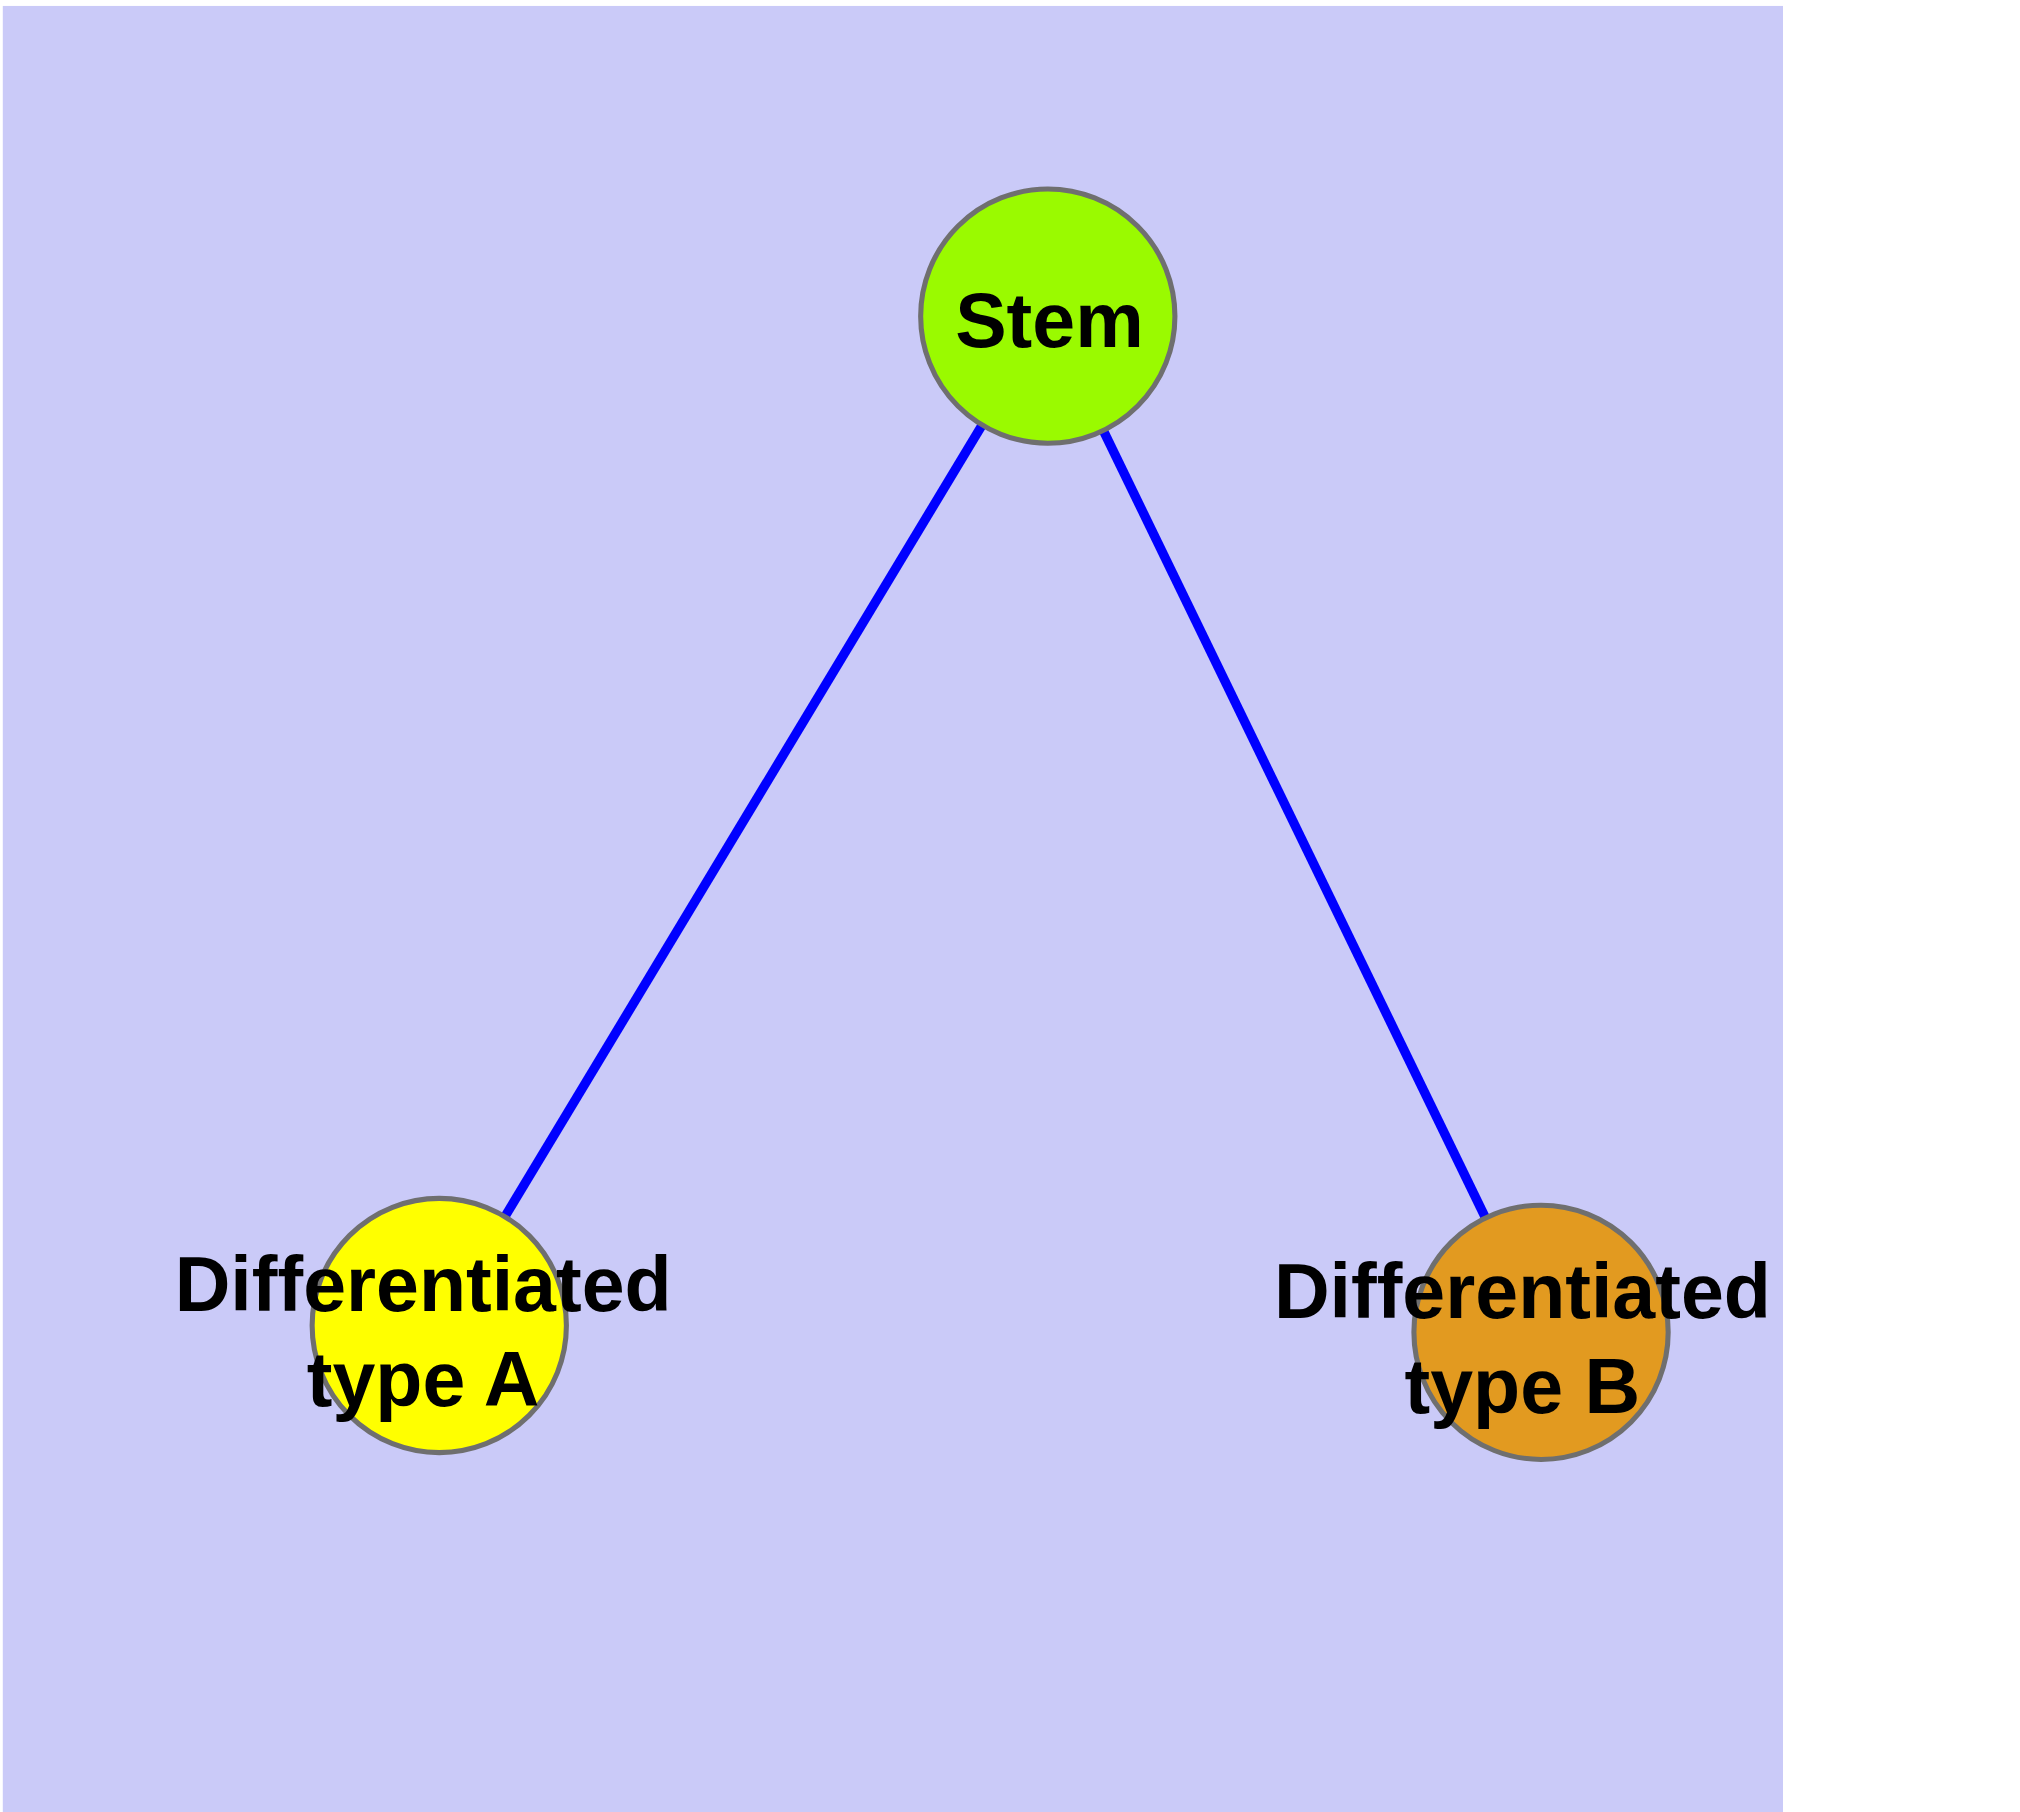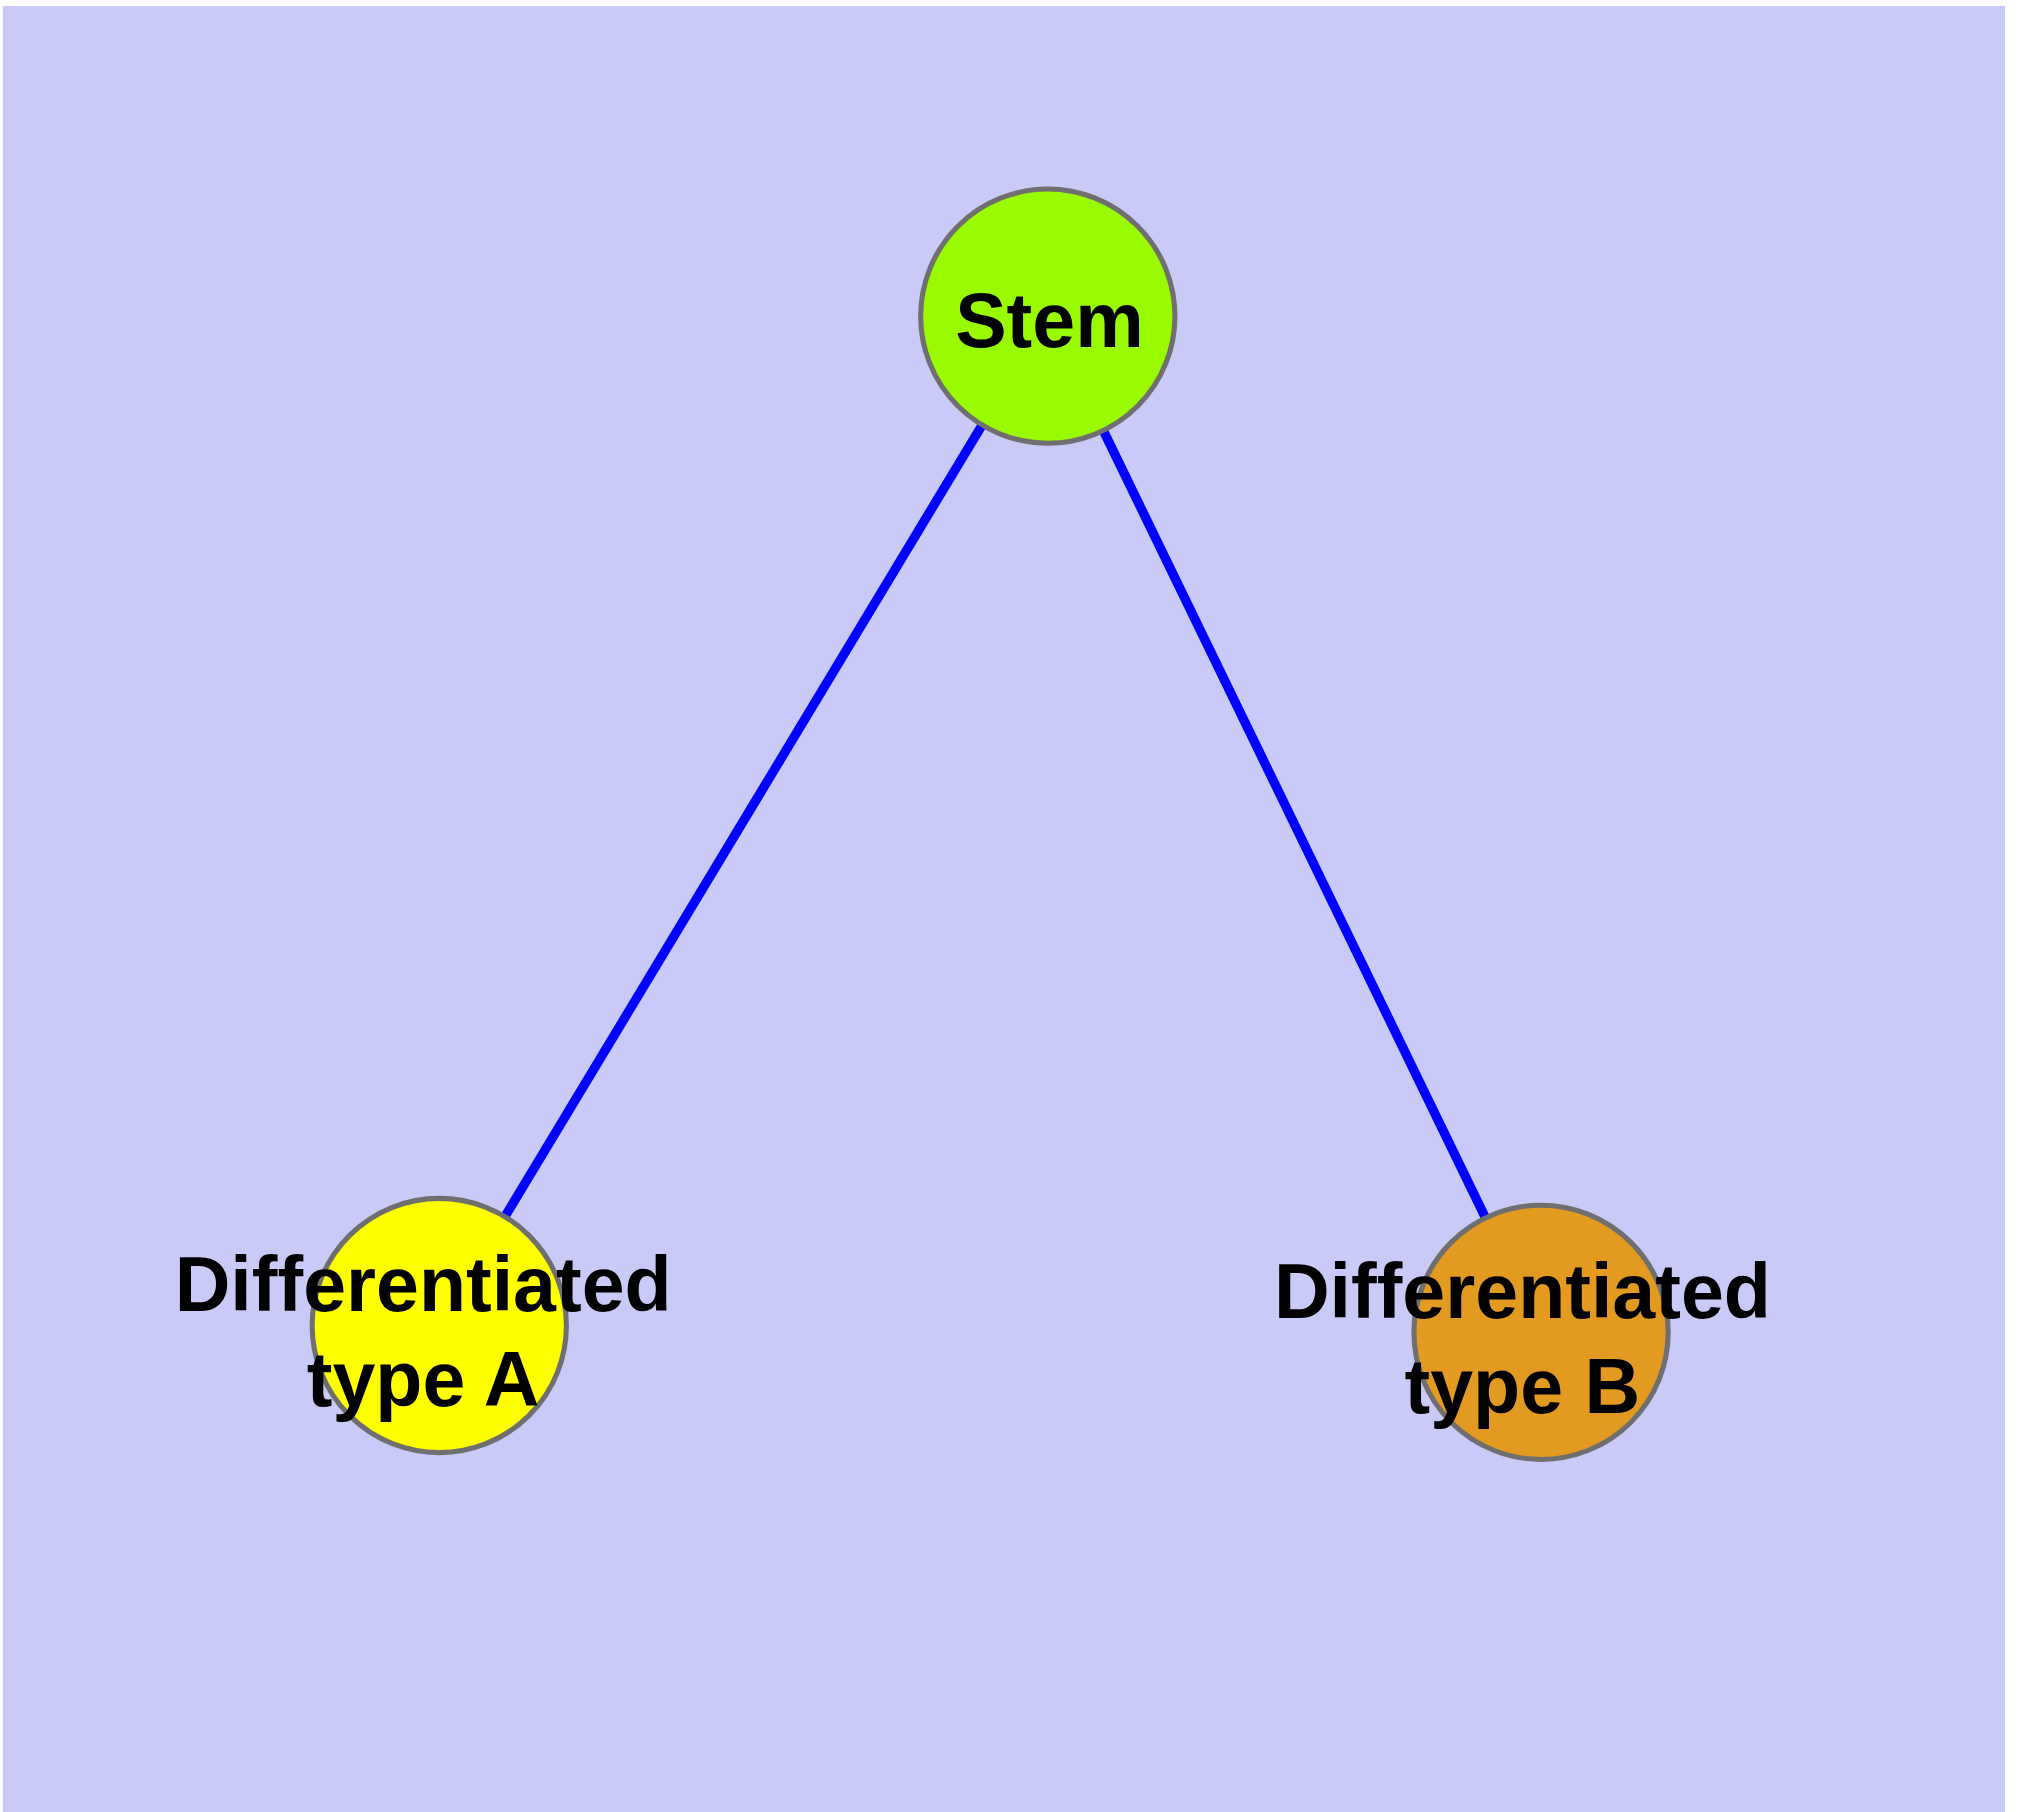--- a/index.html
+++ b/index.html
@@ -2,21 +2,21 @@
 <html style="font-size:13.6px"><head>
 <meta charset="utf-8">
 <style>
   html, body {
     margin: 0;
     padding: 0;
     background: #ffffff;
   }
   #stage {
     position: relative;
-    width: 2005px;
+    width: 1783px;
     height: 1812px;
     background: #ffffff;
     overflow: hidden;
     font-family: "Liberation Sans", sans-serif;
   }
   #diagram-svg {
     position: absolute;
     left: 0;
     top: 0;
     display: block;

